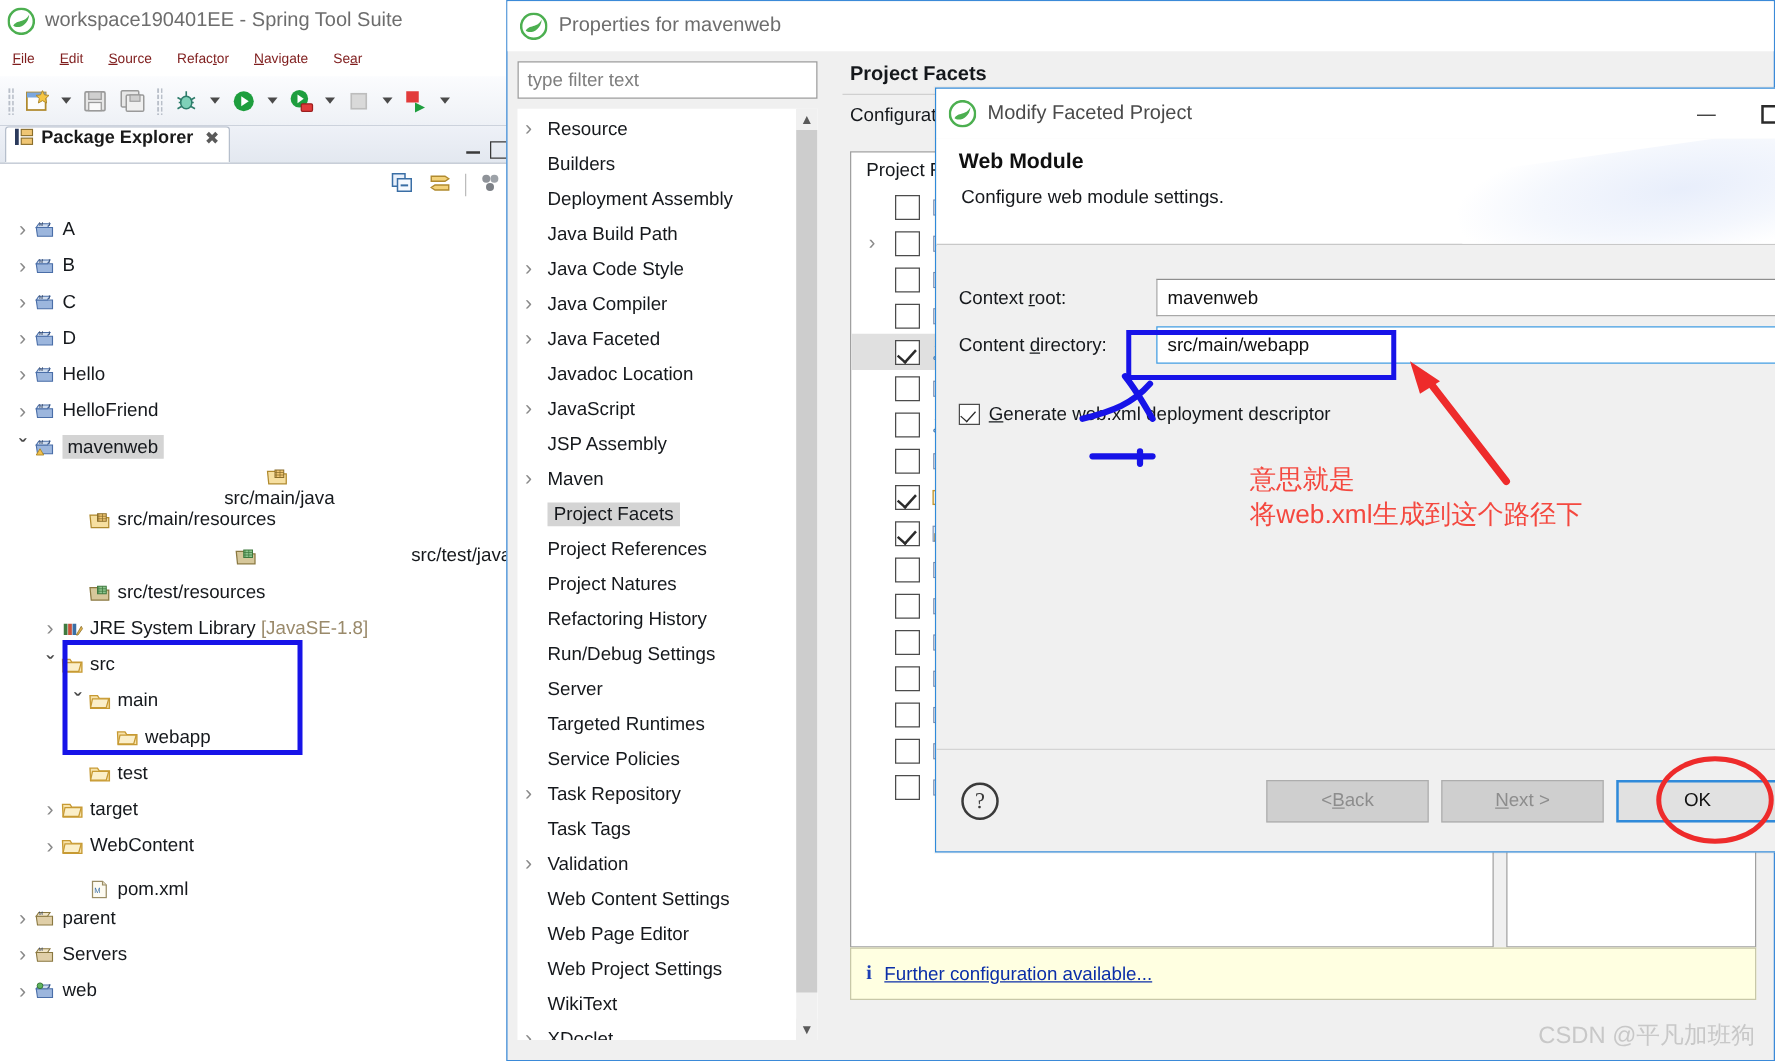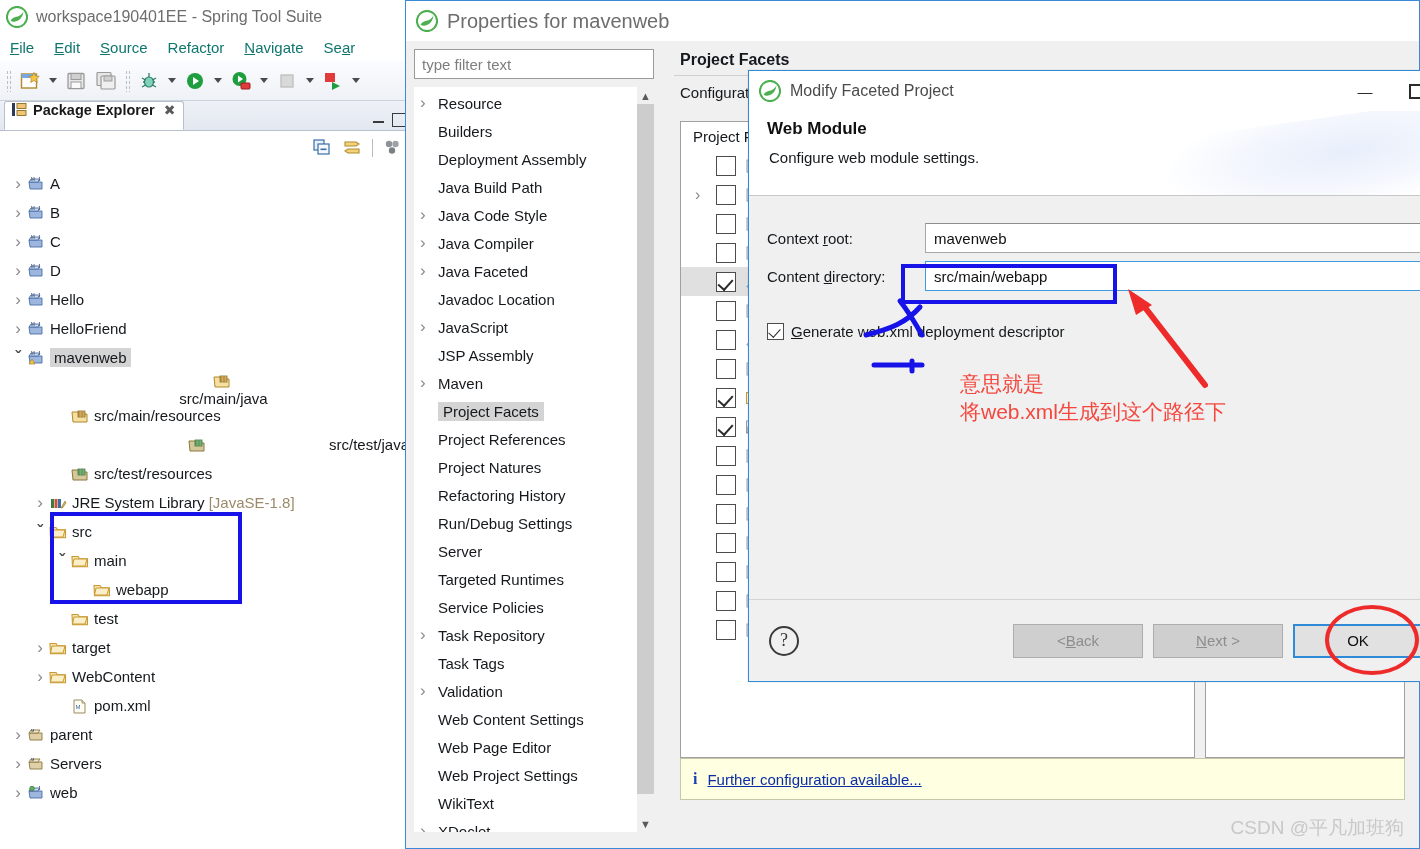--- a/index.html
+++ b/index.html
@@ -27,21 +27,21 @@
     color:#6d6d6d; font-size:16px; margin-left:8px; white-space:nowrap;
   }
   .sts-logo {
     width:22px; height:22px; flex:none;
   }
 
   #sts-menubar {
     height:28px; display:flex; align-items:center;
     padding-left:10px; gap:20px; background:#fff;
   }
-  .menu-item { font-size:15px; color:#0f766e; white-space:nowrap; cursor:default;text-align:right; }
+  .menu-item { font-size:11px; color:#7f1d1d; white-space:nowrap; cursor:default;text-align:right; }
   .menu-item u { text-decoration:underline; }
 
   #sts-toolbar {
     height:40px; display:flex; align-items:center; gap:4px;
     padding-left:6px;
     background:linear-gradient(#fbfcfe,#eef1f6);
     border-bottom:1px solid #ccd2dc;
   }
   .tb-grip { width:5px; height:22px; margin-right:2px;
     background-image:radial-gradient(#b9bfc9 1px, transparent 1px);
@@ -100,21 +100,21 @@
   
   #props-dlg {
     position:absolute; left:405px; top:0; width:1015px; height:849px;
     background:#f0f0f0;
     border:1px solid #3b8ad8;
   }
   #props-titlebar {
     height:40px; background:#ffffff; display:flex; align-items:center;
     padding-left:10px; gap:9px;
   }
-  #props-title-text { color:#6d6d6d; font-size:20px;text-align:right; }
+  #props-title-text { color:#6d6d6d; font-size:16px;text-align:right; }
 
   #props-body { position:absolute; left:0; top:40px; right:0; bottom:0; display:flex; }
 
   #props-left { width:258px; padding:8px 4px 8px 8px; }
   #filter-box {
     width:240px; height:30px; border:1px solid #9a9a9a; background:#fff;
     display:flex; align-items:center; padding-left:7px;
     color:#7e7e7e; font-size:15px;
   }
   #props-tree-wrap {
@@ -233,21 +233,21 @@
   }
   #blue-box-contentdir {
     position:absolute; left:901px; top:264px; width:216px; height:40px;
     border:4px solid #1713e8;
   }
   #red-circle-ok {
     position:absolute; left:1325px; top:605px; width:94px; height:70px;
     border:4px solid #ee2b2b; border-radius:50%;
   }
   #cn-note {
-    position:absolute; left:960px; top:370px;
+    position:absolute; left:1000px; top:370px;
     color:#f4483f; font-size:21px; line-height:28px; white-space:nowrap;
     font-family:"Liberation Sans","DejaVu Sans",sans-serif;
   }
   #csdn-watermark {
     position:absolute; right:16px; bottom:8px;
     color:#c8c8c8; font-size:19px; white-space:nowrap;
   }
 </style>
 </head>
 <body>
@@ -576,21 +576,21 @@
       <div class="trow" style="padding-left: 32px;">
         <span class="twist" style="font-size: 17px;">›</span>
         <span class="ticon">
           <svg width="18" height="16" viewBox="0 0 18 16">
             <path d="M1 3.5 h6 l1.4 2.2 H16.5 v8 H1.5 z" fill="#f8e3aa" stroke="#c79a33" stroke-width="1.1"></path>
             <path d="M3 6 h13 l-2 7 H1.5 z" fill="#fbefc9" stroke="#c79a33" stroke-width="1"></path>
           </svg>
         </span>
         <span class="tlabel"><span class="tlabel-bg">WebContent</span></span>
       </div>
-      <div class="trow" style="padding-left: 54px;">
+      <div class="trow" style="padding-left: 54px; align-items: flex-end;">
         <span class="twist"></span>
         <span class="ticon">
           <svg width="18" height="16" viewBox="0 0 18 16">
             <path d="M3 2 h8 l3 3 v10 H3 z" fill="#fdfbf2" stroke="#9a8c63" stroke-width="1"></path>
             <path d="M11 2 v3 h3" fill="#e6dfc4" stroke="#9a8c63" stroke-width="0.9"></path>
             <text x="4.4" y="11" font-size="6" fill="#3a6ea5" font-family="sans-serif">M</text>
           </svg>
         </span>
         <span class="tlabel"><span class="tlabel-bg">pom.xml</span></span>
       </div>

